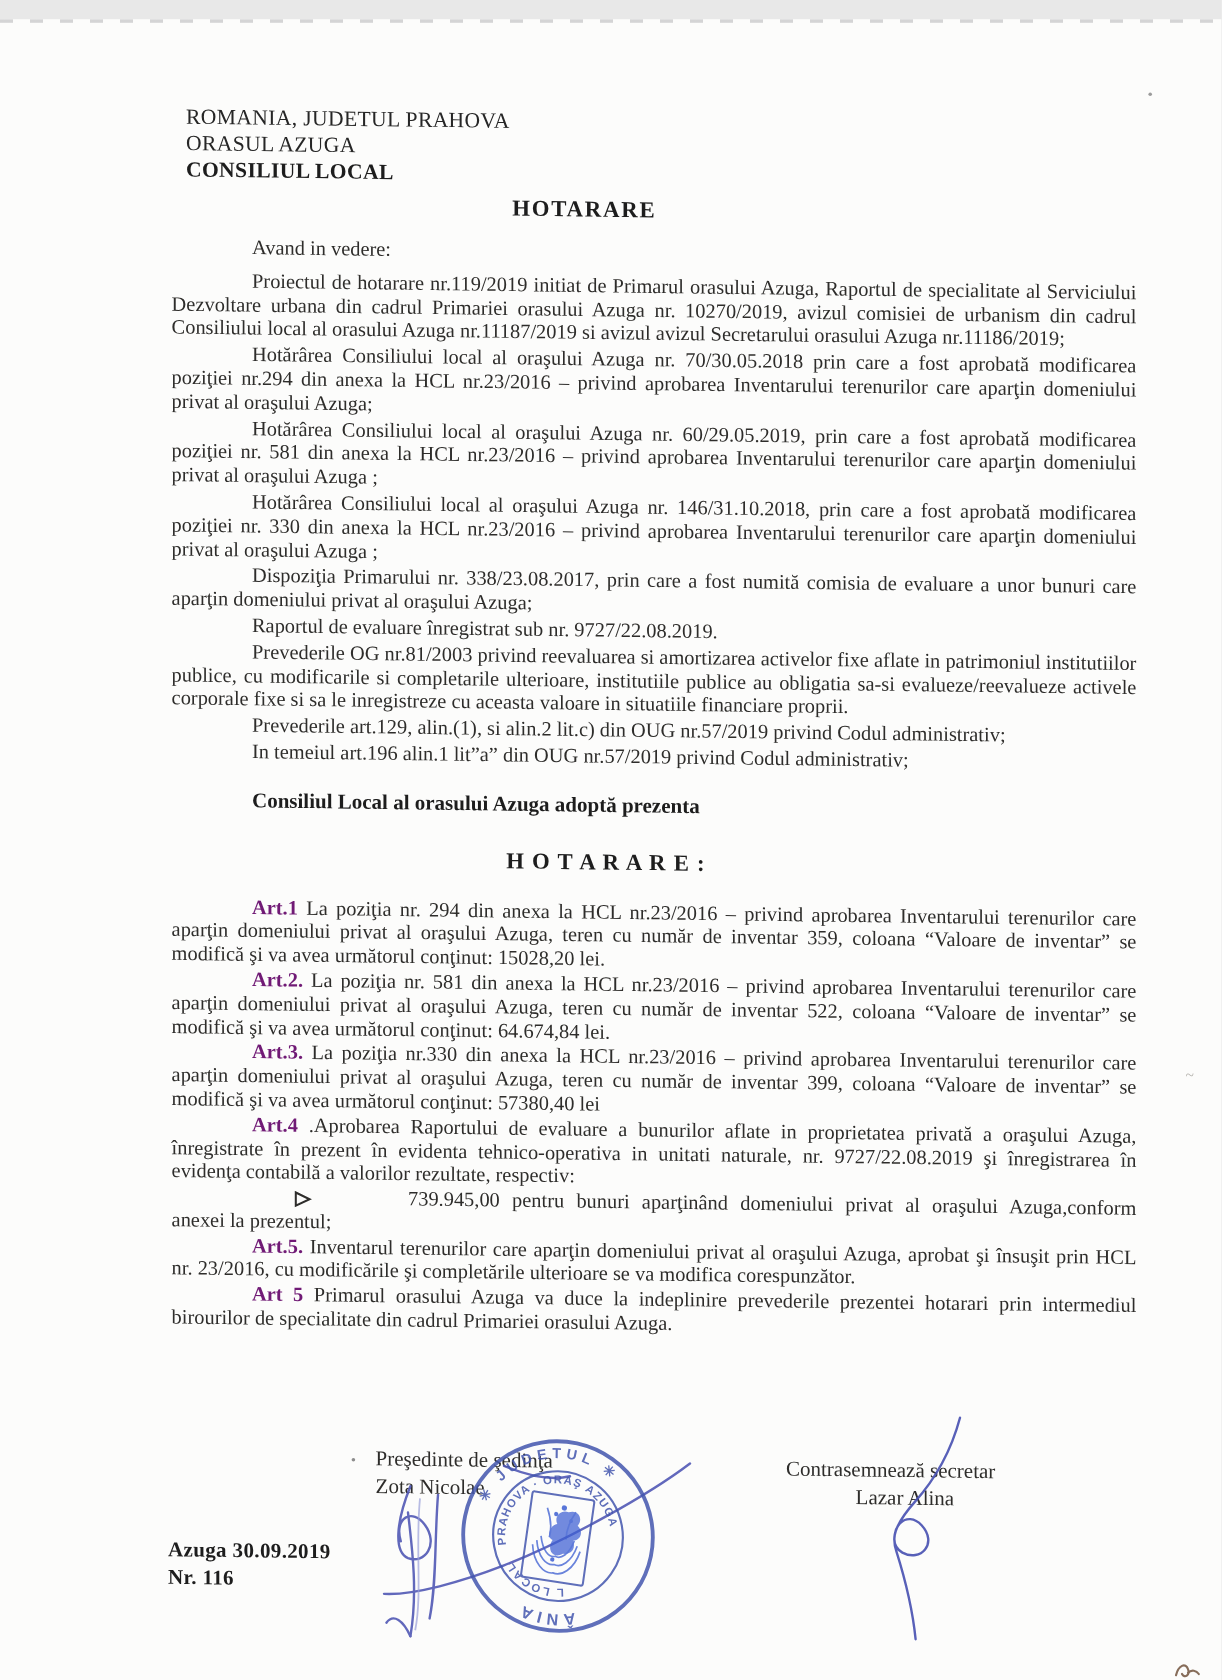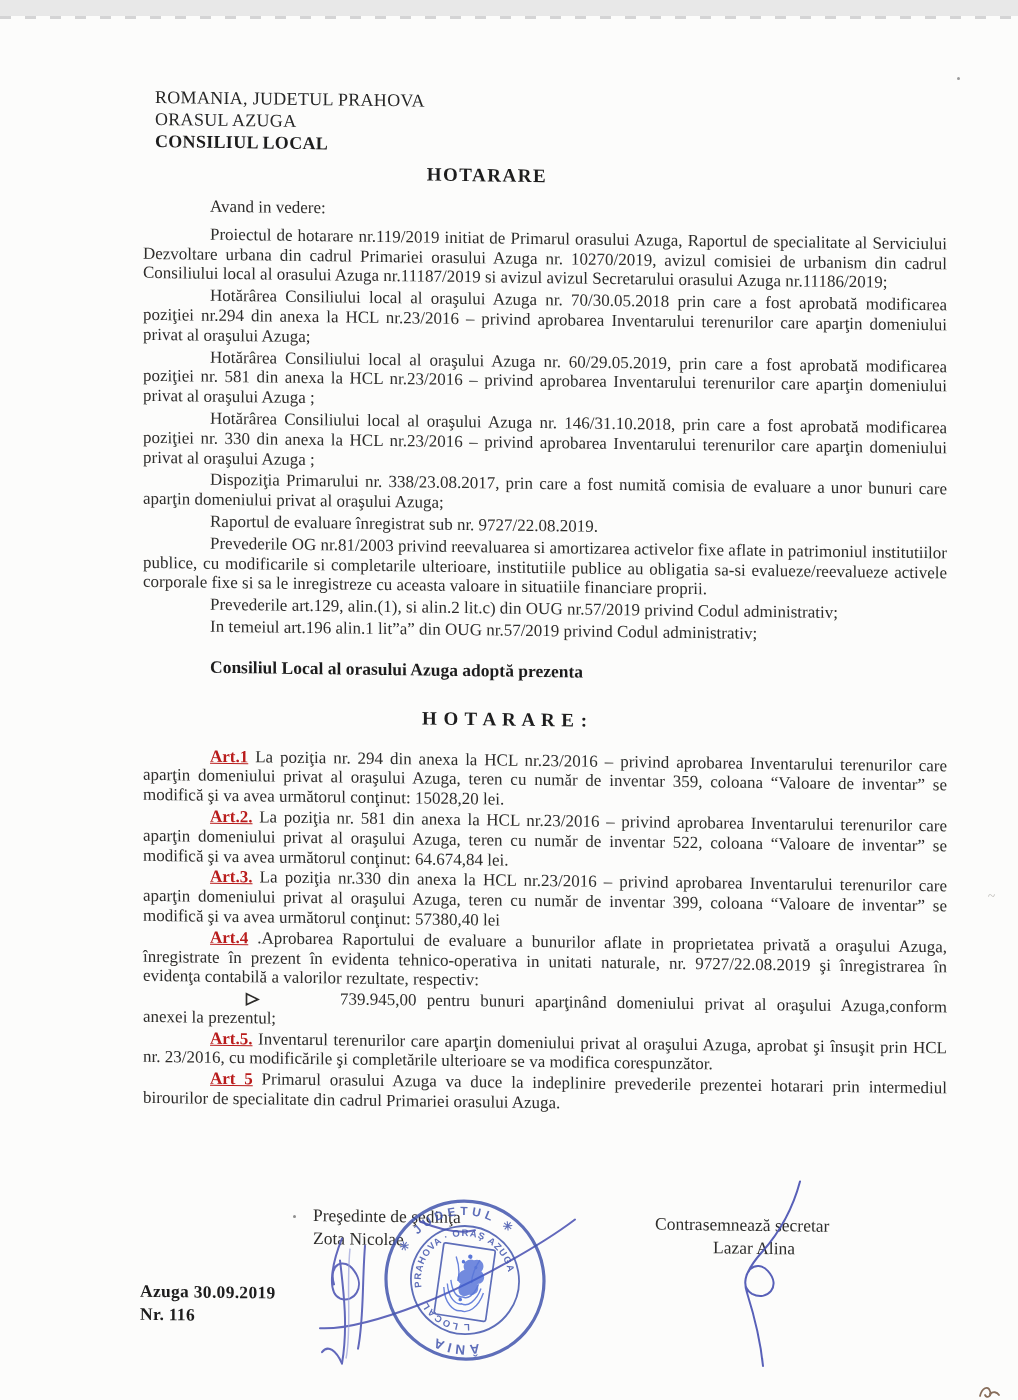--- a/index.html
+++ b/index.html
@@ -21,21 +21,21 @@
   .body{margin:0 0 0 143px;width:804px;font-size:17px;line-height:19.8px;text-align:justify;}
   .intro{margin:13px 0 8px 67px;}
   p.rec{margin:0 0 2px 0;text-indent:67px;}
   .adopt{margin:21px 0 0 67px;font-weight:bold;color:#1d1d1d;font-size:17.5px;}
   .hot2{
     margin:26px 80px 0 0;text-align:center;font-weight:bold;color:#1d1d1d;
     font-size:19px;letter-spacing:1px;line-height:24px;
   }
   .articles{margin-top:19px;}
   p.art{margin:0 0 1px 0;text-indent:67px;}
-  p.art b{color:#b91c1c;text-decoration:underline;}
+  p.art b{color:#701a75;}
   p.bullet{position:relative;margin:0 0 1px 0;text-indent:197px;}
   .bullet-ic{position:absolute;left:102px;top:3px;text-indent:0;}
   
   .sig-left{position:absolute;left:313px;top:1184px;font-size:17.5px;line-height:23px;}
   .sig-right{position:absolute;left:655px;top:1188px;font-size:17.5px;line-height:23px;}
   .sig-right .name{padding-left:58px;}
   .footer{position:absolute;left:140px;top:1262px;font-weight:bold;color:#1d1d1d;
           font-size:17.5px;line-height:23px;letter-spacing:.3px;}
   .sigsvg{position:absolute;pointer-events:none;}
   .stamp{position:absolute;left:355px;top:1148px;opacity:.85;}

